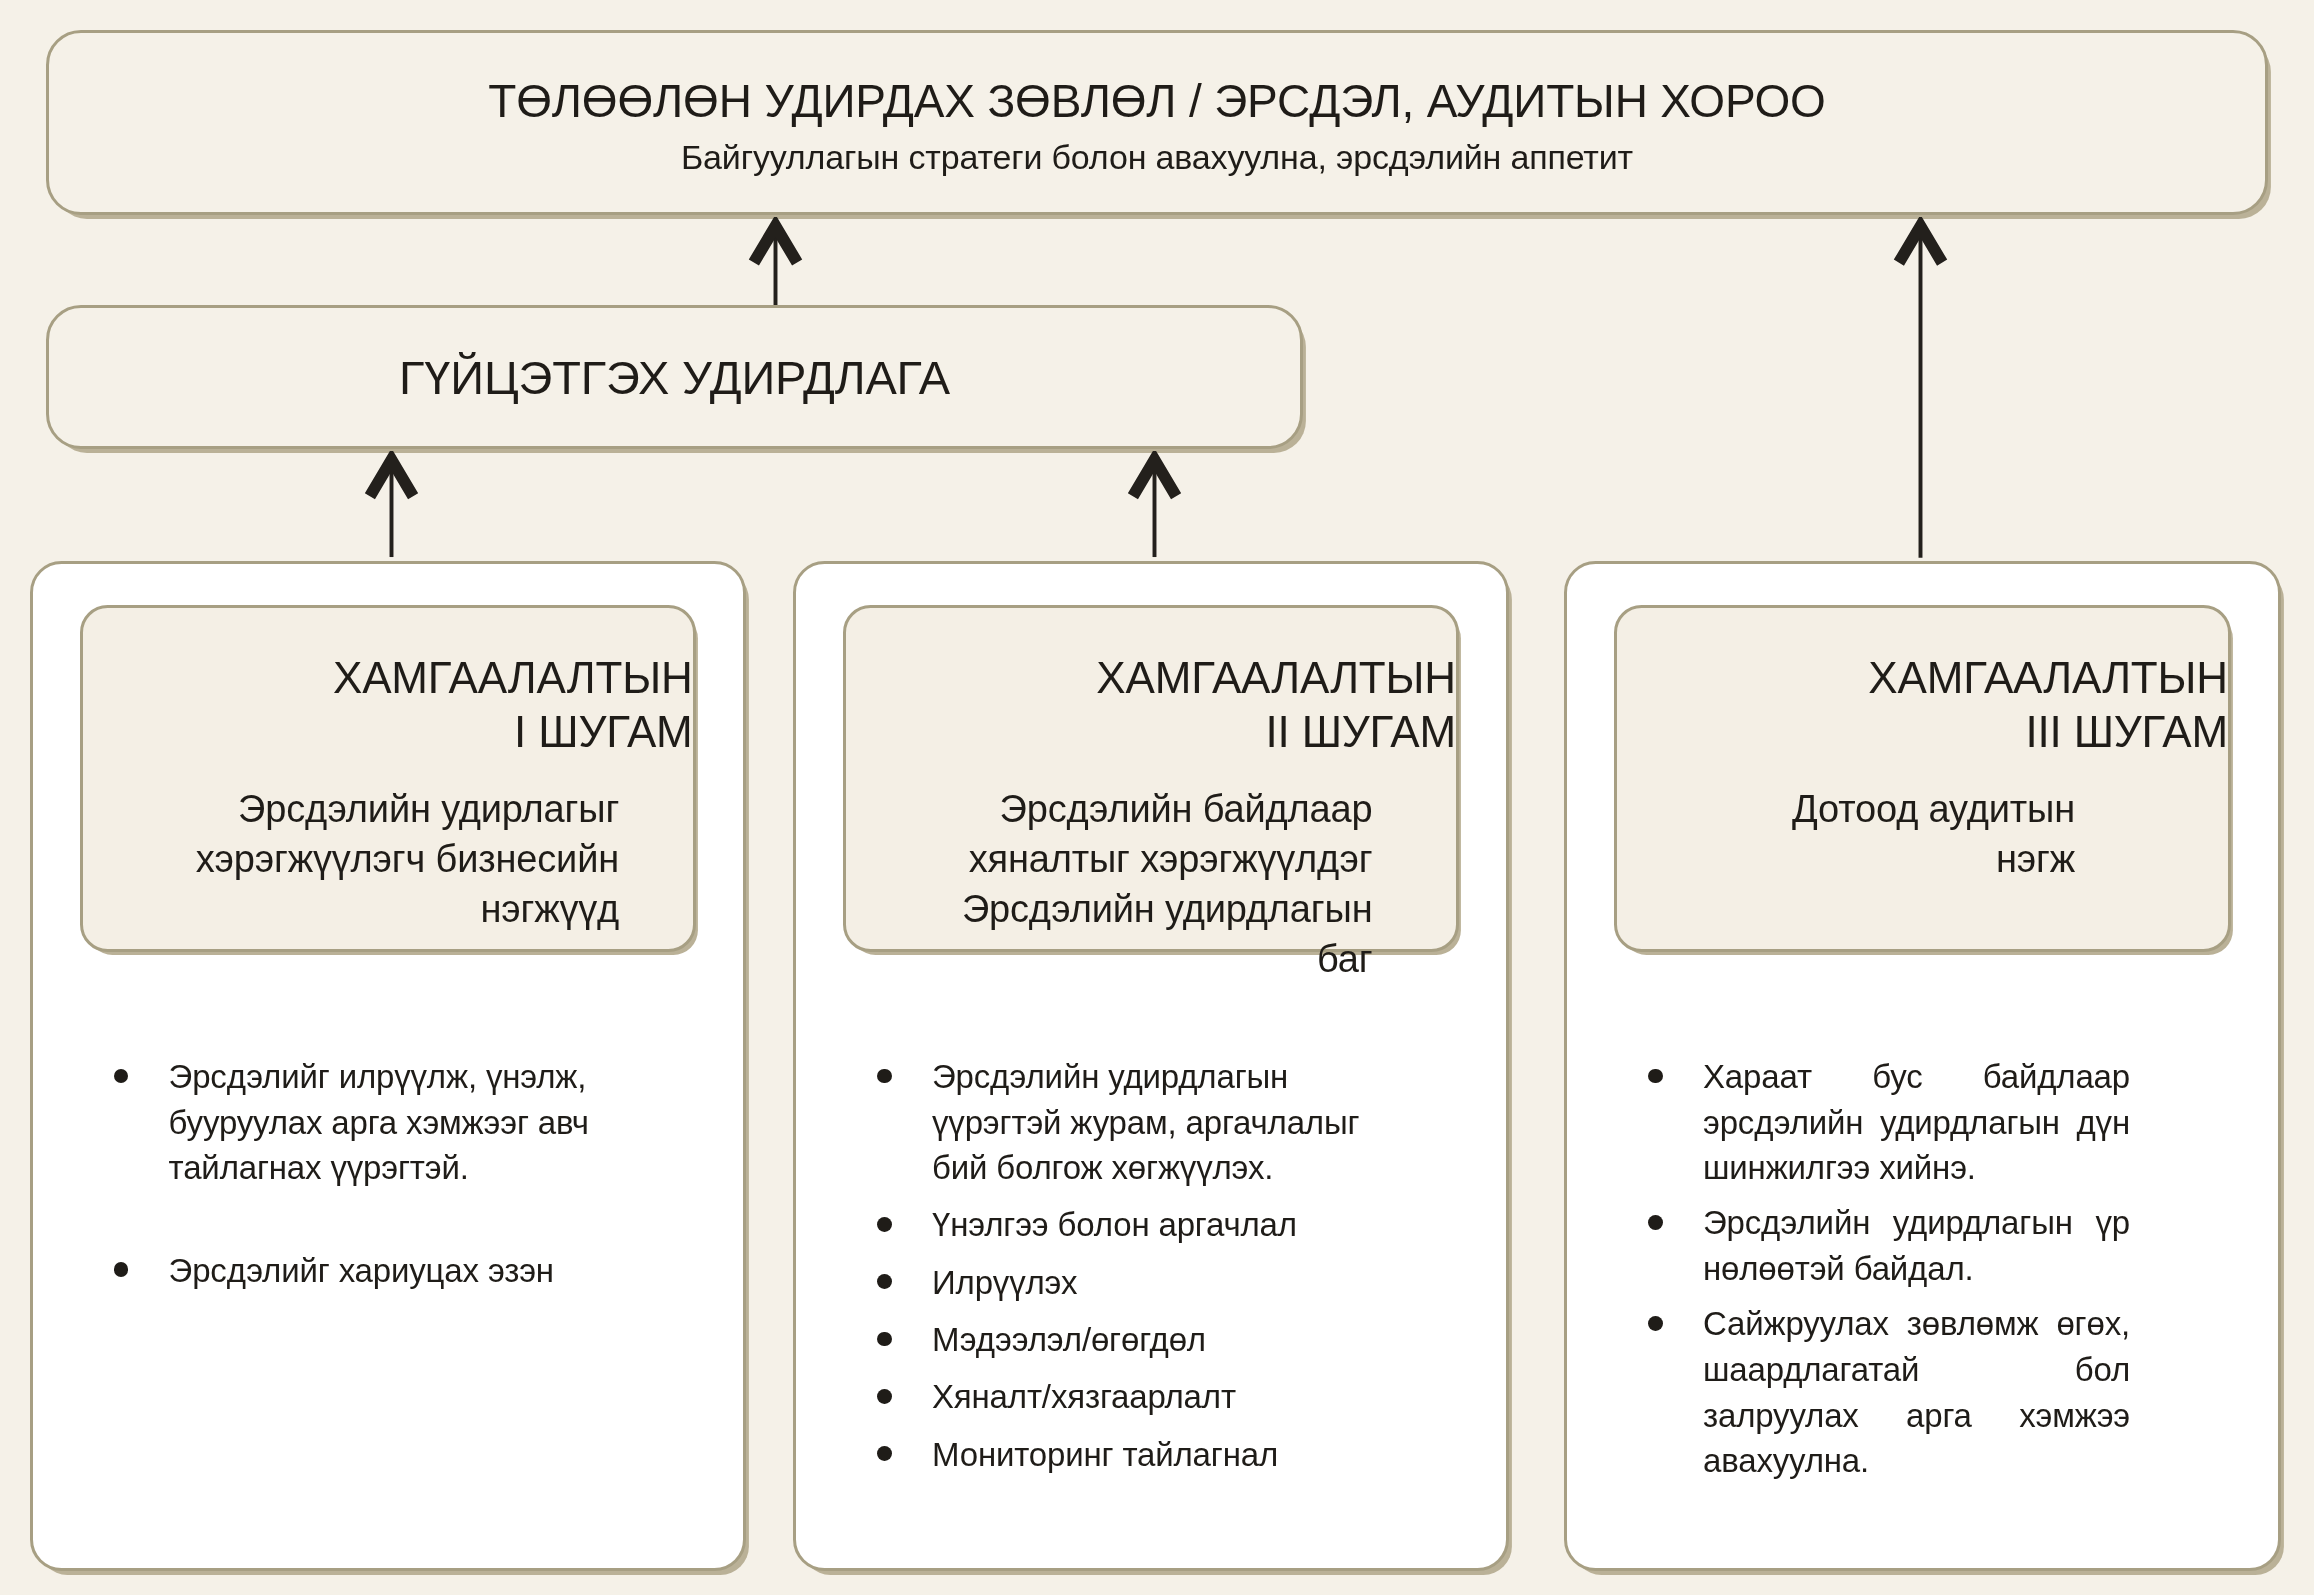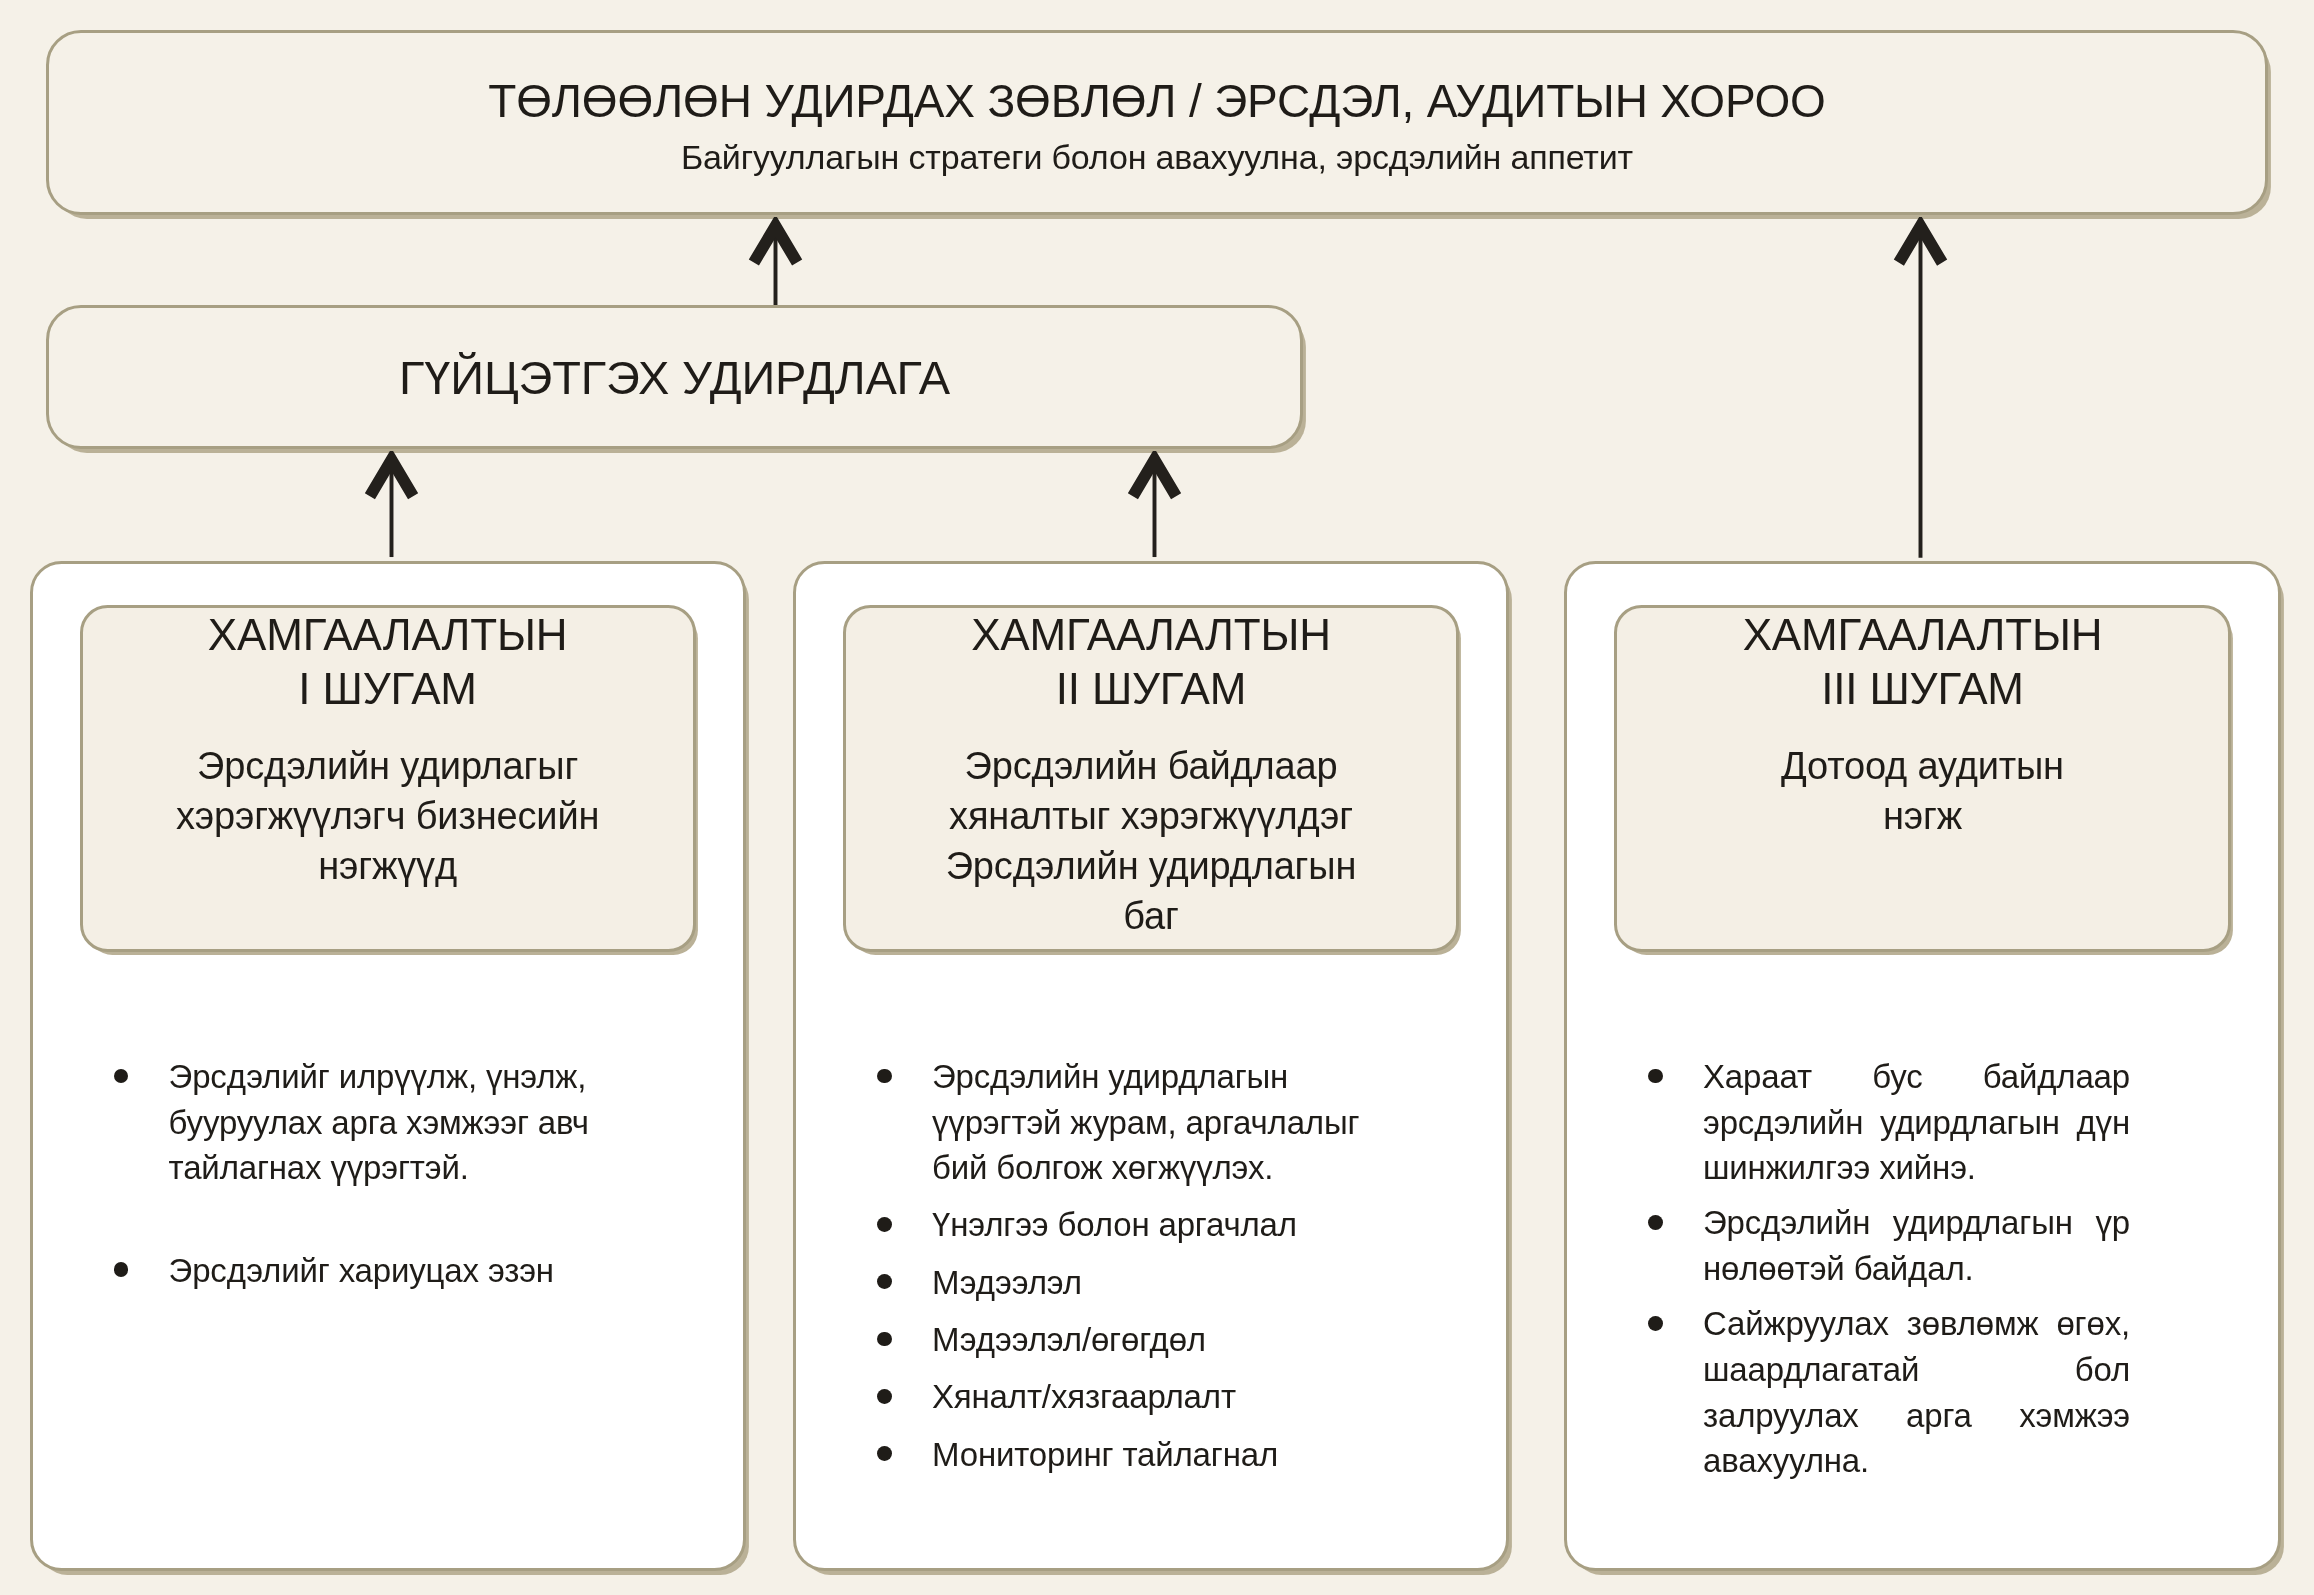--- a/index.html
+++ b/index.html
@@ -65,22 +65,23 @@
   }
   .col-1{left:29.6px;width:716px;}
   .col-2{left:793px;width:716px;}
   .col-3{left:1564px;width:717px;}
   .inner-header{
     margin:41px 47px 0;
     background:var(--panel-bg);
     border:3.9px solid var(--border);
     border-radius:27.6px;
     box-shadow:4.9px 5.9px 0 -3px var(--shadow);
-    text-align:center;
+    text-align:right;
     height:347px;
+    padding-top:43px;
   }
   .col-title{
     font-size:44px;
     line-height:1.22;
     font-weight:500;
   }
   .col-subtitle{
     font-size:38px;
     line-height:1.32;
     margin:25.6px auto 0;
@@ -164,21 +165,21 @@
   <div class="inner-header">
     <div class="col-title">
       <span>ХАМГААЛАЛТЫН</span><br>
       <span>II ШУГАМ</span>
     </div>
     <div class="col-subtitle">Эрсдэлийн байдлаар хяналтыг хэрэгжүүлдэг Эрсдэлийн удирдлагын баг</div>
   </div>
   <ul class="bullets">
     <li>Эрсдэлийн удирдлагын үүрэгтэй журам, аргачлалыг бий болгож хөгжүүлэх.</li>
     <li>Үнэлгээ болон аргачлал</li>
-    <li>Мэдээлэл</li>
+    <li>Илрүүлэх</li>
     <li>Мэдээлэл/өгөгдөл</li>
     <li>Хяналт/хязгаарлалт</li>
     <li>Мониторинг тайлагнал</li>
   </ul>
 </div>
 
 <div class="box column col-3">
   <div class="inner-header">
     <div class="col-title">
       <span>ХАМГААЛАЛТЫН</span><br>

